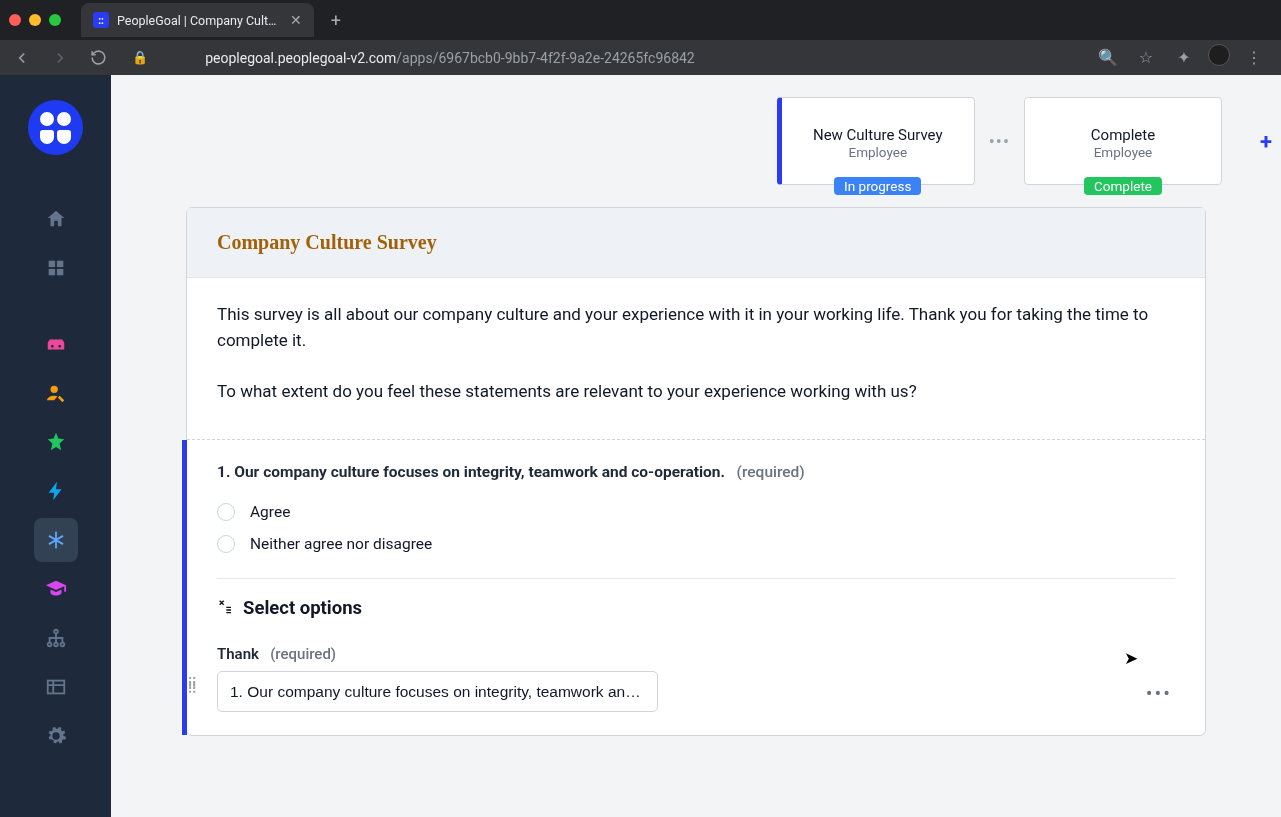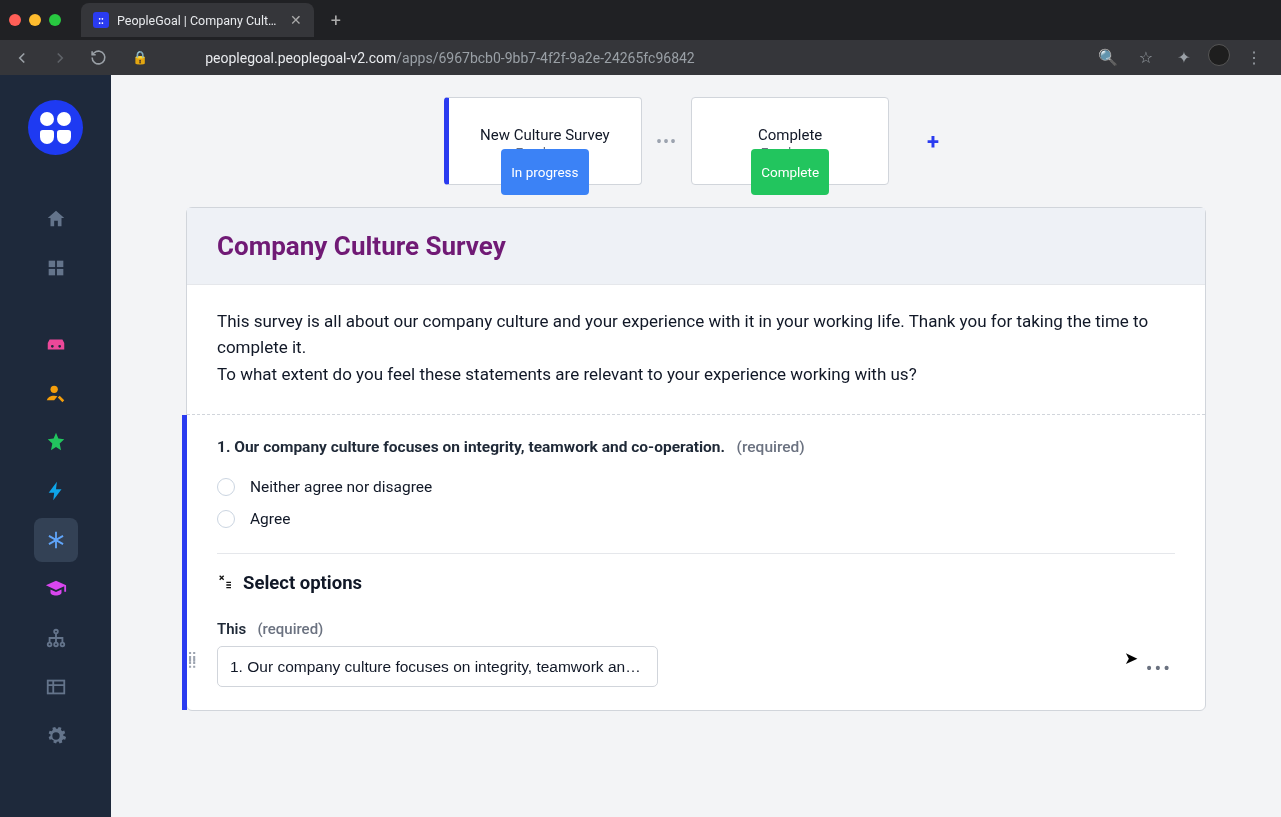--- a/index.html
+++ b/index.html
@@ -140,21 +140,21 @@
   .main {
     flex:1;
     overflow-y:auto;
     position:relative;
   }
 
   
   .steps {
     display:flex;
     align-items:center;
-    justify-content:center;
+    justify-content:flex-end;
     gap:14px;
     padding:22px 0 22px;
   }
   .step {
     width:198px;
     height:88px;
     border:1px solid #d1d5db;
     border-radius:4px;
     background:#fff;
     display:flex;
@@ -164,21 +164,21 @@
     position:relative;
     text-align:center;
     padding-top:3px;
   }
   .step.active { border-left:5px solid #2a3bf0; }
   .step h4 { font-size:15px; font-weight:400; color:#111827; }
   .step .sub { font-size:13.5px; color:#6b7280; margin-top:0;}
   .badge {
     position:absolute;
     bottom:-11px;
-    padding:15px 10px;
+    padding:1px 10px;
     border-radius:4px;
     font-size:13.5px;
     color:#fff;
   }
   .badge.blue { background:#3b82f6; }
   .badge.green { background:#22c55e; }
   .dots { color:#9ca3af; font-size:18px; letter-spacing:1px;}
   .add-step {
     width:30px;height:30px;border:none;
     display:flex;align-items:center;justify-content:center;
@@ -192,30 +192,30 @@
     border:1px solid #d1d5db;
     border-radius:6px;
     background:#fff;
     overflow:visible;
   }
   .card-head {
     background:#eef1f6;
     padding:23px 30px;
     border-bottom:1px solid #e5e7eb;
   }
-  .card-head h2 { font-size:26px; font-weight:700; color:#701a75; }
+  .card-head h2 { font-size:20px; font-weight:700; color:#a16207;font-family:Liberation Serif, serif; }
   .card-body {
     padding:23px 30px;
     font-size:17px;
     color:#111827;
     line-height:1.55;
     border-bottom:1px dashed #d1d5db;
   }
-  .card-body p { }
-  .card-body p:last-child { margin-bottom:4px; }
+  .card-body p { margin-bottom:24px; }
+  .card-body p:last-child { margin-bottom:12px; }
 
   .question {
     border-left:5px solid #2a3bf0;
     padding:23px 30px;
     margin-left:-5px;
   }
   .qtitle {
     font-size:15.5px;
     font-weight:700;
     color:#1f2937;
@@ -427,42 +427,42 @@
 
       <div class="question">
         <div class="qtitle">
           <span>1. Our company culture focuses on integrity, teamwork and co-operation.</span>
           <span>&nbsp;</span>
           <span class="req">(required)</span>
         </div>
         <div class="radios">
           <div class="radio-row">
             <div class="bullet"></div>
-            <span>Neither agree nor disagree</span>
+            <span>Agree</span>
           </div>
           <div class="radio-row">
             <div class="bullet"></div>
-            <span>Agree</span>
+            <span>Neither agree nor disagree</span>
           </div>
         </div>
 
         <div class="config">
           <div class="config-title">
             <span class="ic">
               <svg width="16" height="16" viewBox="0 0 24 24" fill="none" stroke="#111" stroke-width="2">
                   <path d="M4 4l6 6M10 4l-6 6M14 14h7M14 18h7M14 22h7"></path>
                 </svg>
             </span>
             <span>Select options</span>
           </div>
           <div class="config-fields">
             <div class="field">
               <div class="drag-handle">⠿<br>⠿</div>
               <label>
-                <span>This</span>
+                <span>Thank</span>
                 <span>&nbsp;</span>
                 <span class="req">(required)</span>
               </label>
               <input type="text" value="1. Our company culture focuses on integrity, teamwork and co-operation." style="">
             </div>
             <div class="field">
             </div>
             <div class="more-dots">•••</div>
           </div>
         </div>

